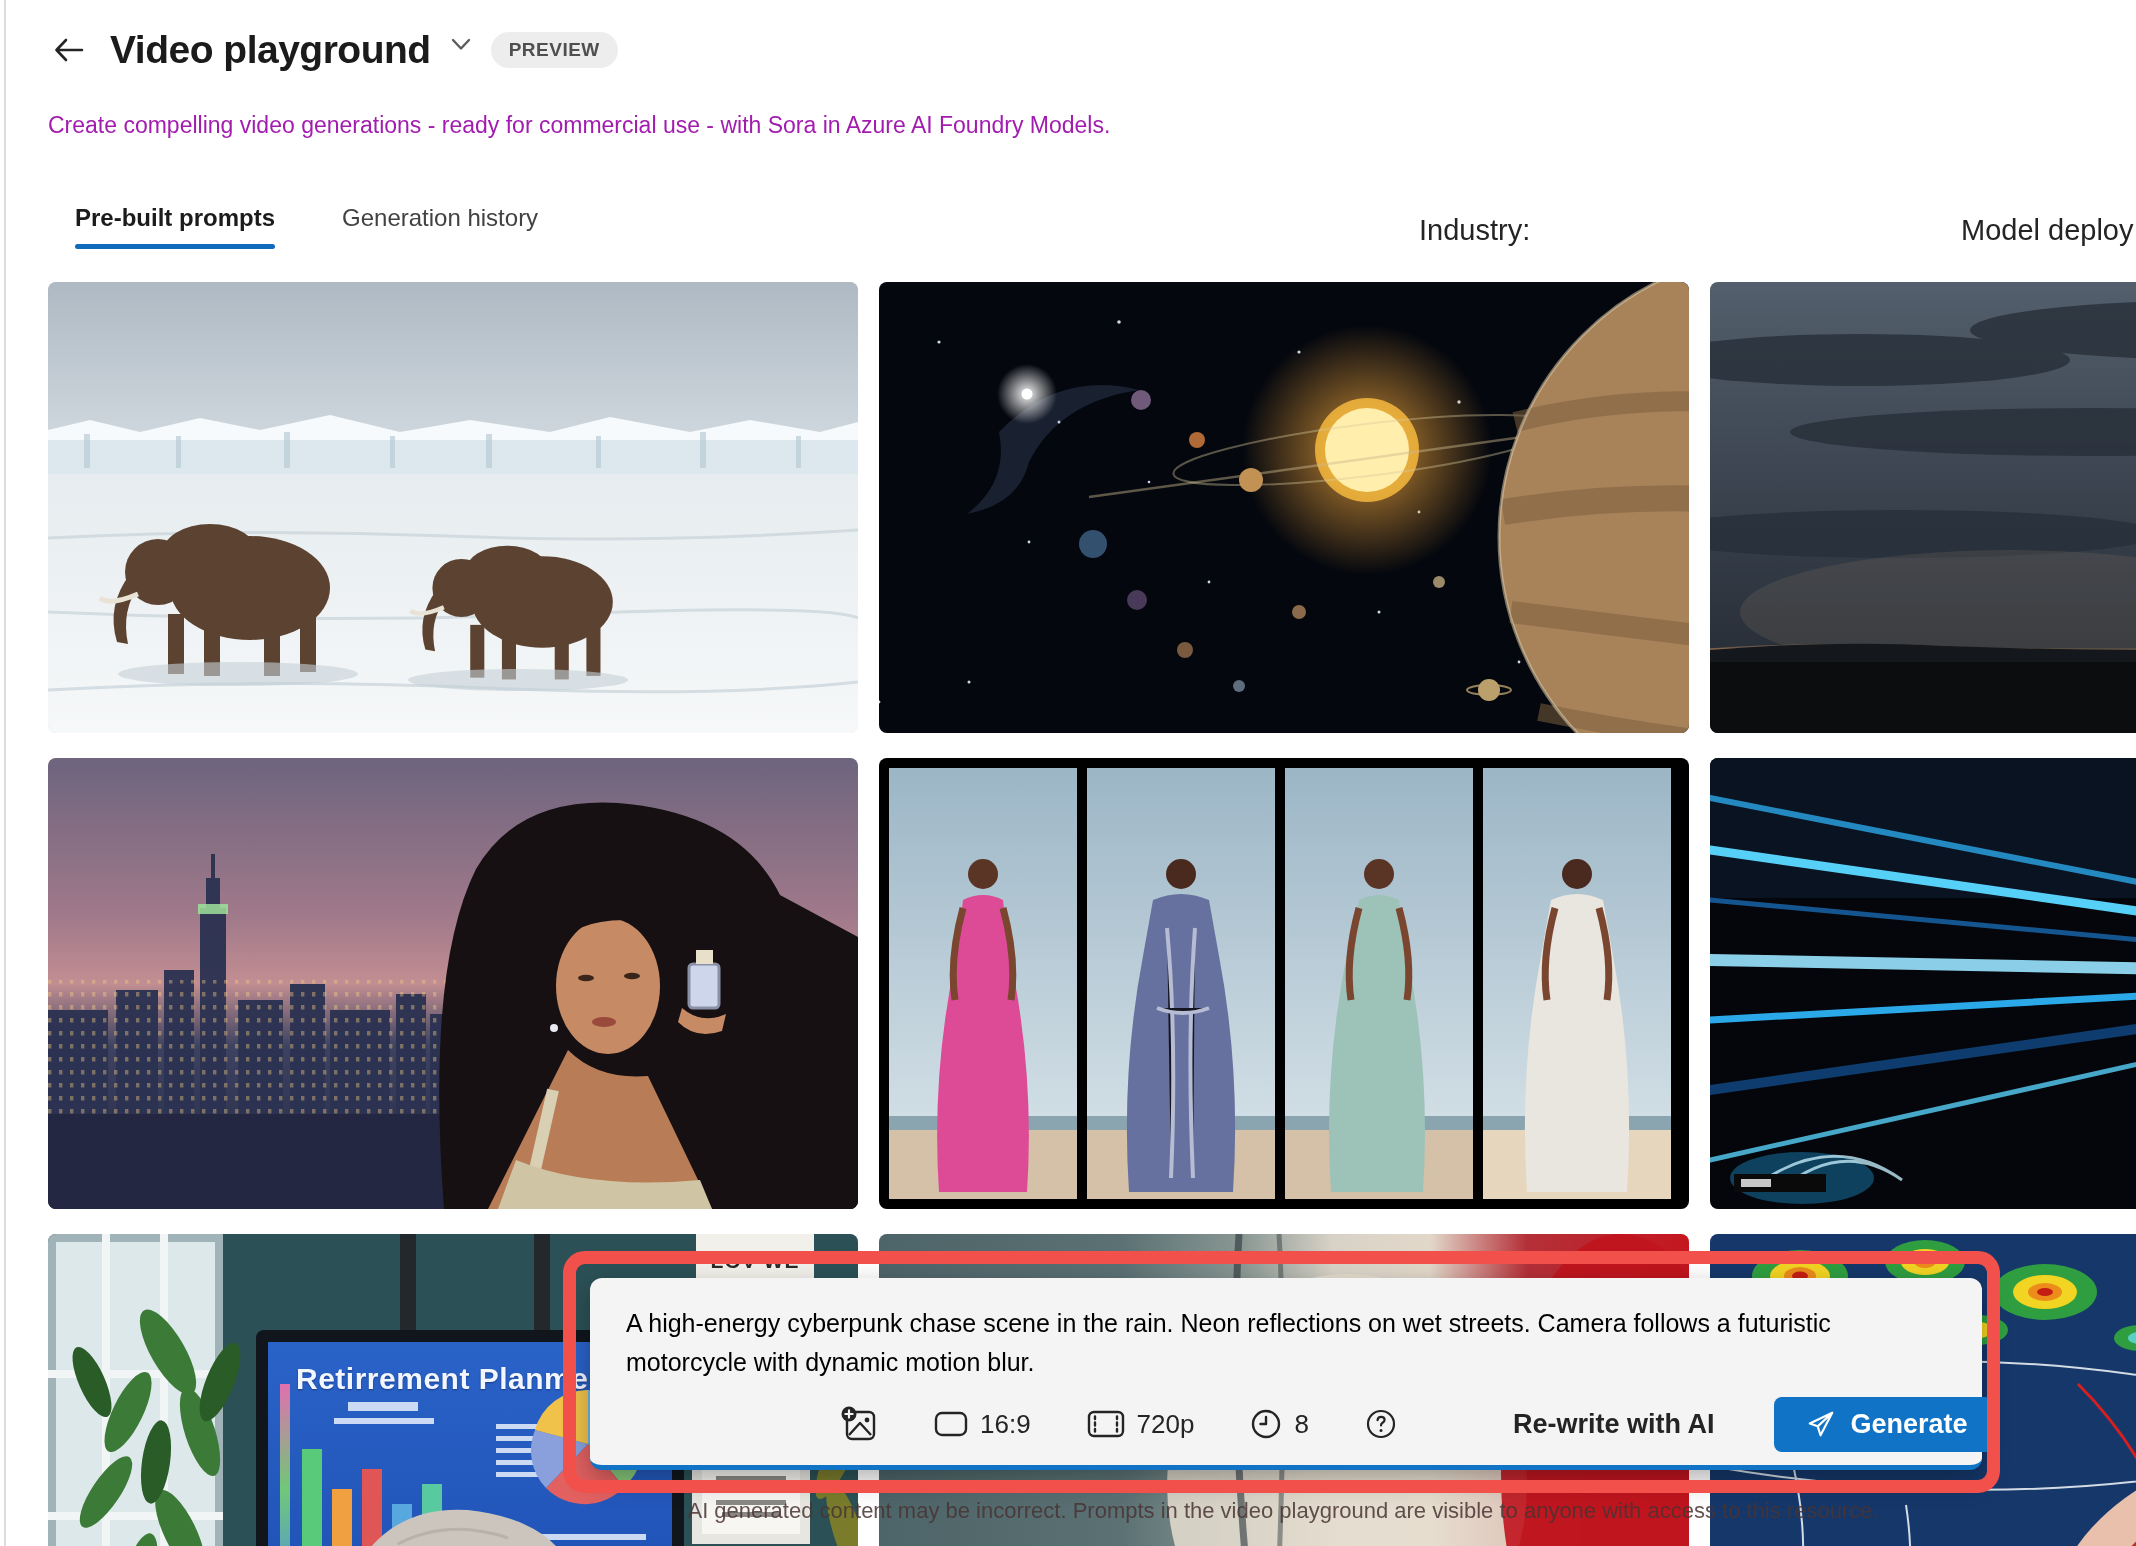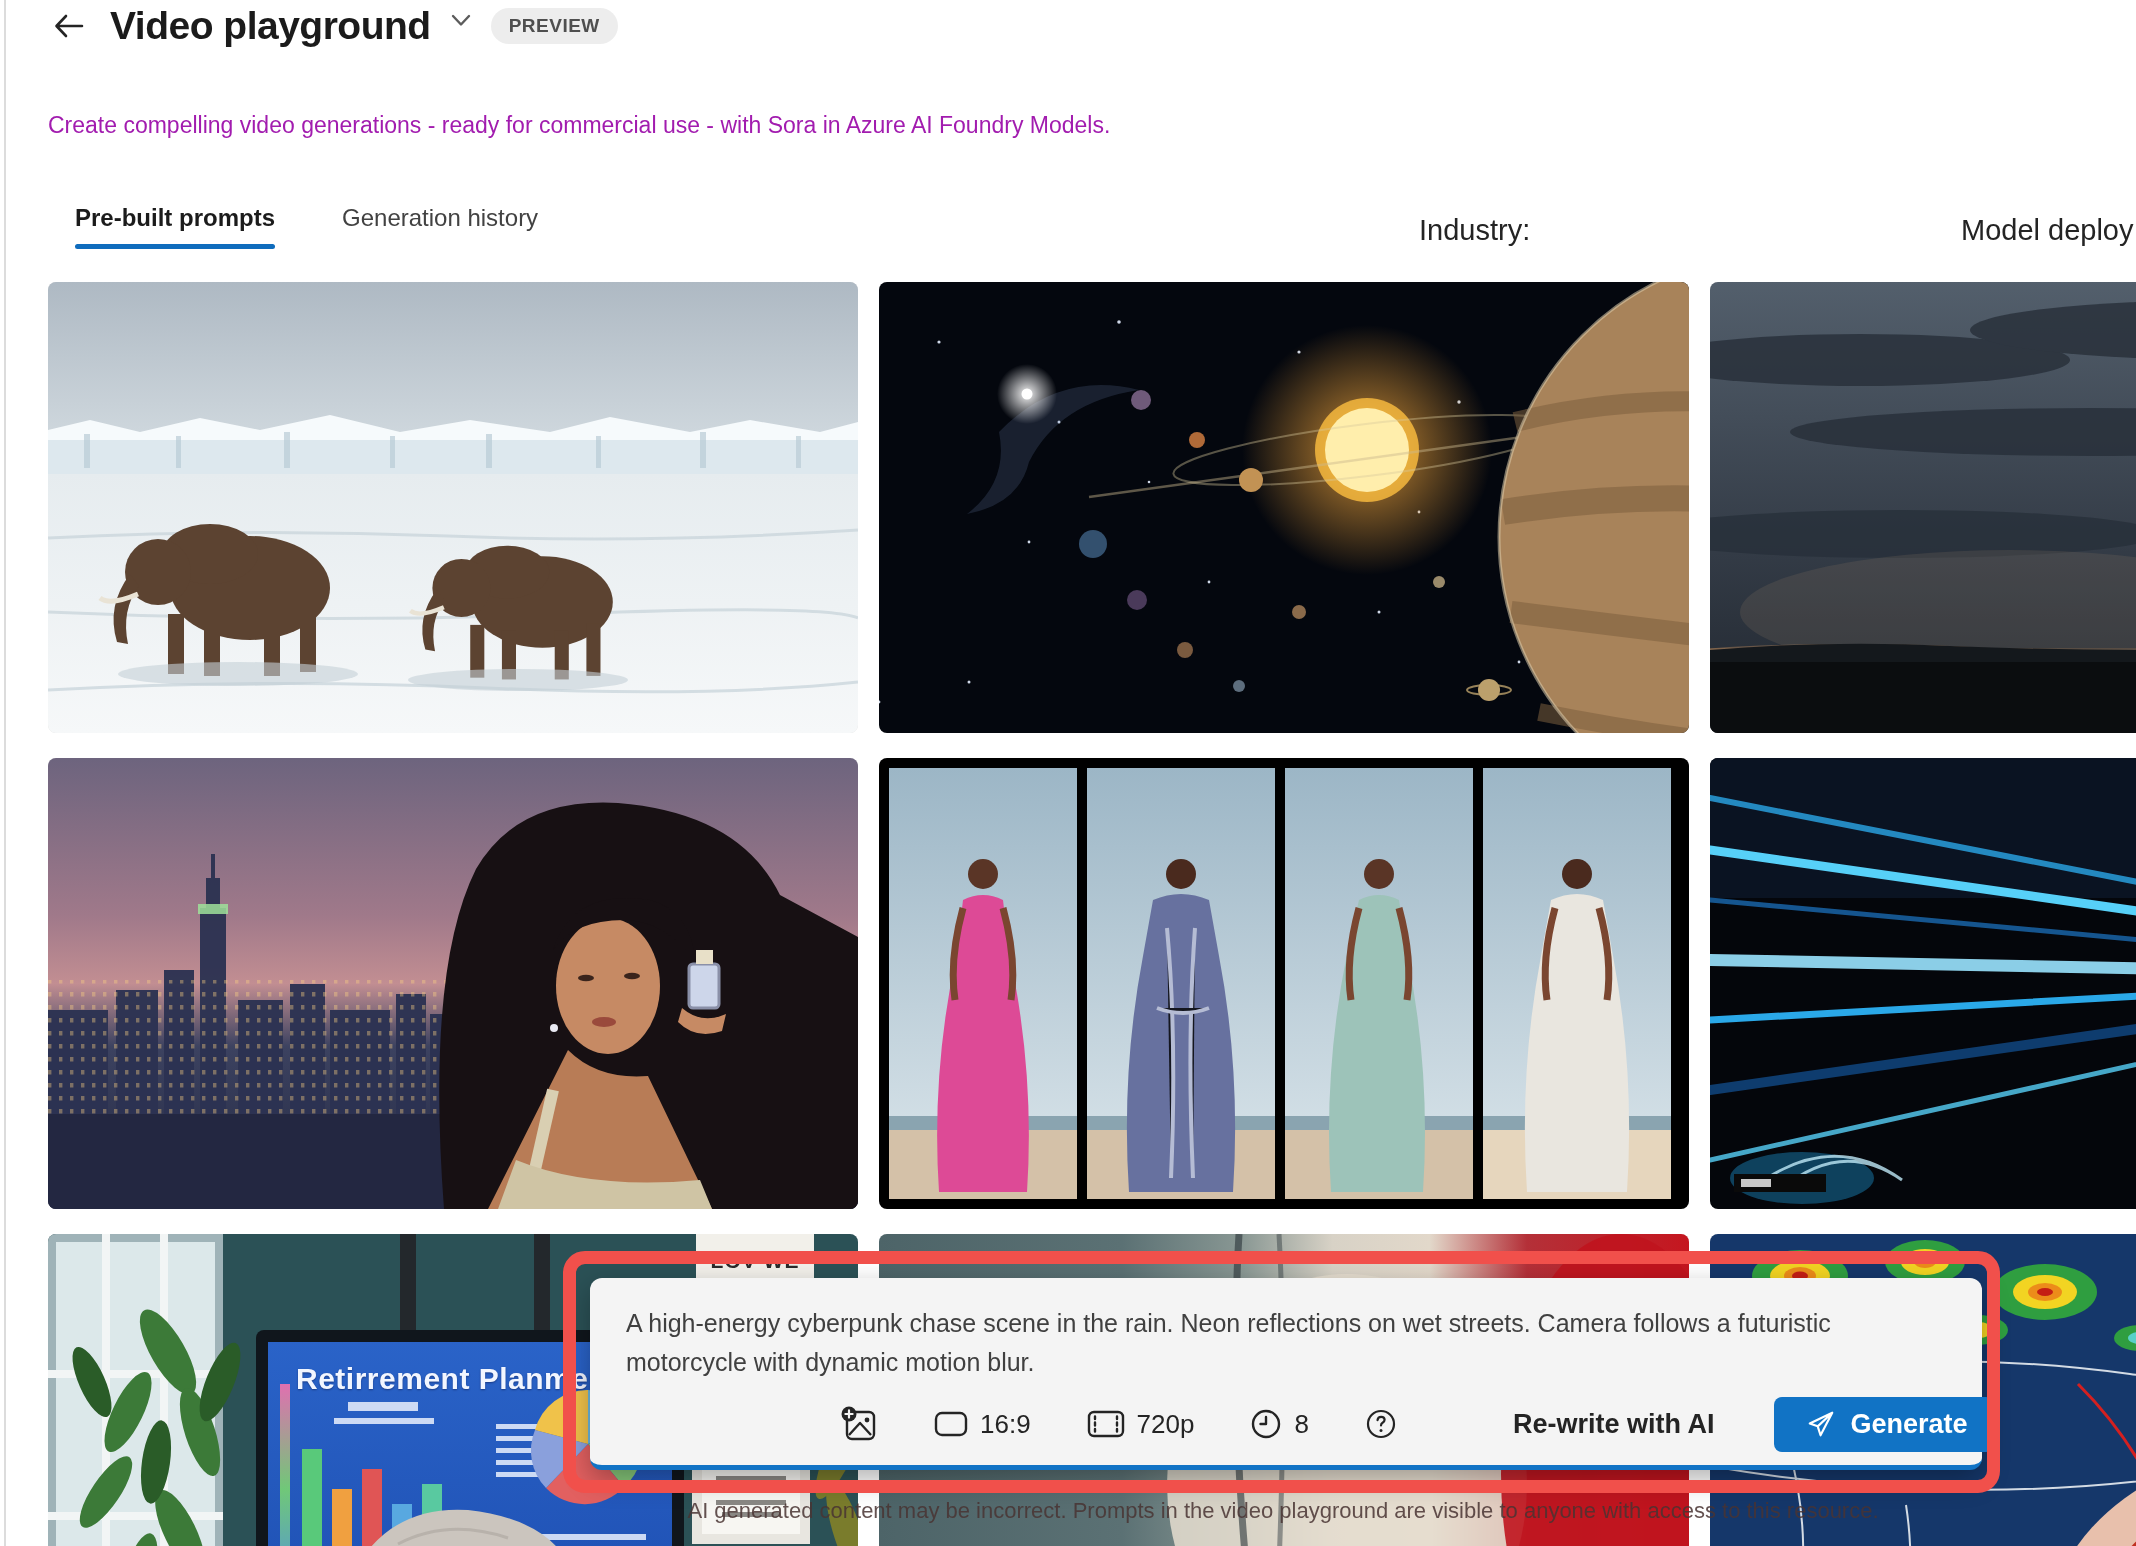--- a/index.html
+++ b/index.html
@@ -1,21 +1,21 @@
 <!DOCTYPE html>
 <html><head>
 <meta charset="utf-8">
 <style>
   html,body{margin:0;padding:0;}
   body{font-family:"Liberation Sans",sans-serif;background:#fff;}
   .page{position:relative;width:2136px;height:1546px;overflow:hidden;background:#fff;}
   .leftline{position:absolute;left:4px;top:0;bottom:0;width:2px;background:#dcdcdc;}
 
   
-  .hdr{position:absolute;left:48px;top:4px;display:flex;align-items:center;gap:20px;}
+  .hdr{position:absolute;left:48px;top:28px;display:flex;align-items:center;gap:20px;}
   .back{width:42px;height:42px;display:flex;align-items:center;justify-content:center;cursor:pointer;}
   .title{font-size:39px;font-weight:700;color:#1b1b1b;margin:0;letter-spacing:-0.5px;}
   .tchev{margin-top:-8px;}
   .pill{background:#ededed;color:#4f4f4f;font-size:19px;font-weight:600;letter-spacing:0.5px;border-radius:999px;padding:7px 18px;}
   .desc{position:absolute;left:48px;top:112px;font-size:23px;color:#a21caf;margin:0;}
 
   
   .tabs{position:absolute;left:75px;top:204px;display:flex;gap:67px;justify-content:space-between;}
   .tab{font-size:24px;color:#424242;cursor:pointer;}
   .tab .lbl{display:block;}
@@ -32,21 +32,21 @@
   .tile{position:relative;border-radius:8px;overflow:hidden;background:#ddd;margin:0;cursor:pointer;}
   .tile svg.art{position:absolute;inset:0;width:100%;height:100%;display:block;}
   .screen-title{position:absolute;left:248px;top:128px;font-size:30px;font-weight:700;color:#f2f6ff;letter-spacing:0.5px;text-shadow:0 1px 2px rgba(0,0,40,.4);}
   .poster-text{position:absolute;left:648px;top:14px;width:118px;text-align:center;font-size:21px;font-weight:700;color:#2a2a2a;white-space:pre-line;line-height:1.25;letter-spacing:1px;}
 
   
   .disclaimer{position:absolute;left:48px;top:1498px;width:2470px;text-align:center;font-size:22px;color:rgba(73,52,50,.85);z-index:2;}
 
   
   .promptbar{position:absolute;left:590px;top:1278px;width:1392px;height:192px;background:#f4f4f4;border-radius:12px;border-bottom:5px solid #1173c5;box-shadow:0 10px 28px rgba(0,0,0,.3);box-sizing:border-box;z-index:3;}
-  .prompt-text{padding:26px 40px 0 36px;font-size:25px;line-height:1.55;color:#404040;cursor:text;}
+  .prompt-text{padding:26px 40px 0 36px;font-size:25px;line-height:1.55;color:#000000;cursor:text;}
   .controls{position:absolute;left:250px;right:22px;bottom:8px;height:66px;display:flex;align-items:center;gap:56px;}
   .ctl{display:flex;align-items:center;gap:12px;font-size:26px;color:#242424;cursor:pointer;white-space:nowrap;}
   .vdiv{width:2px;height:58px;background:#d2d2d2;margin-left:auto;}
   .rewrite{background:none;border:none;font-family:inherit;font-size:27px;font-weight:600;color:#242424;cursor:pointer;padding:6px 4px;white-space:nowrap;}
   .generate{display:flex;align-items:center;gap:14px;background:#1173c5;border:none;border-radius:8px;color:#fff;font-family:inherit;font-size:27px;font-weight:700;padding:12px 26px 12px 32px;cursor:pointer;}
 
   
   .highlight{position:absolute;left:563px;top:1251px;width:1437px;height:242px;border:13px solid #f1504b;border-radius:22px;box-sizing:border-box;z-index:4;pointer-events:none;}
 
   .ic{flex:0 0 auto;}

